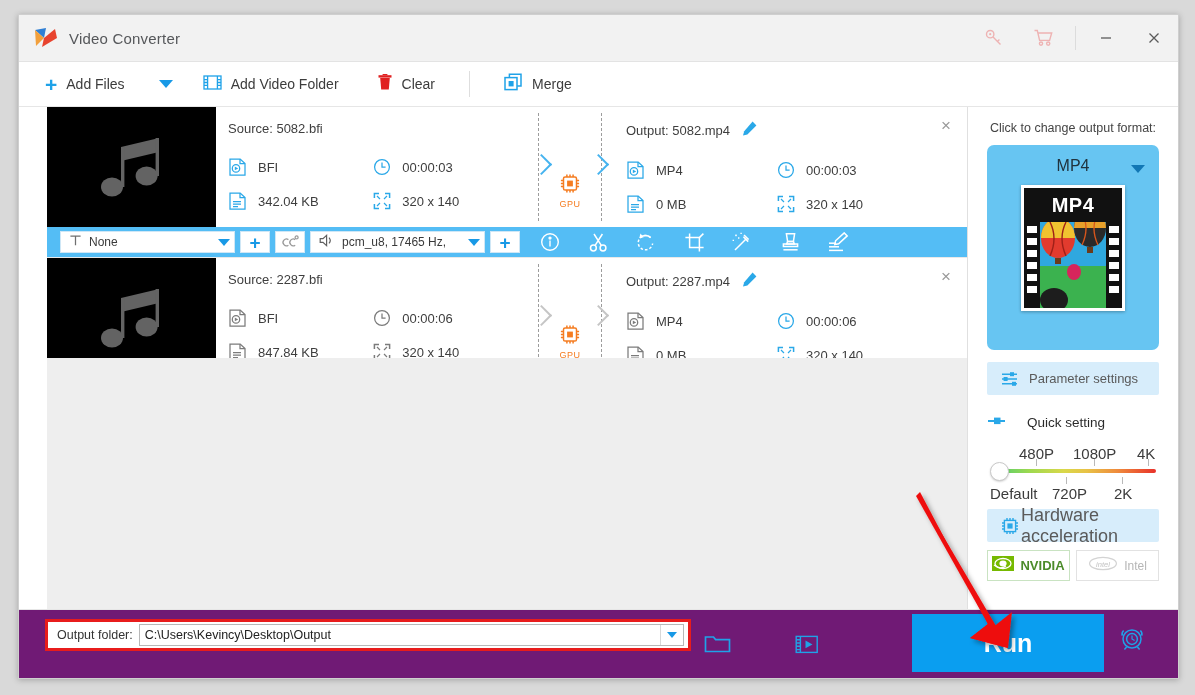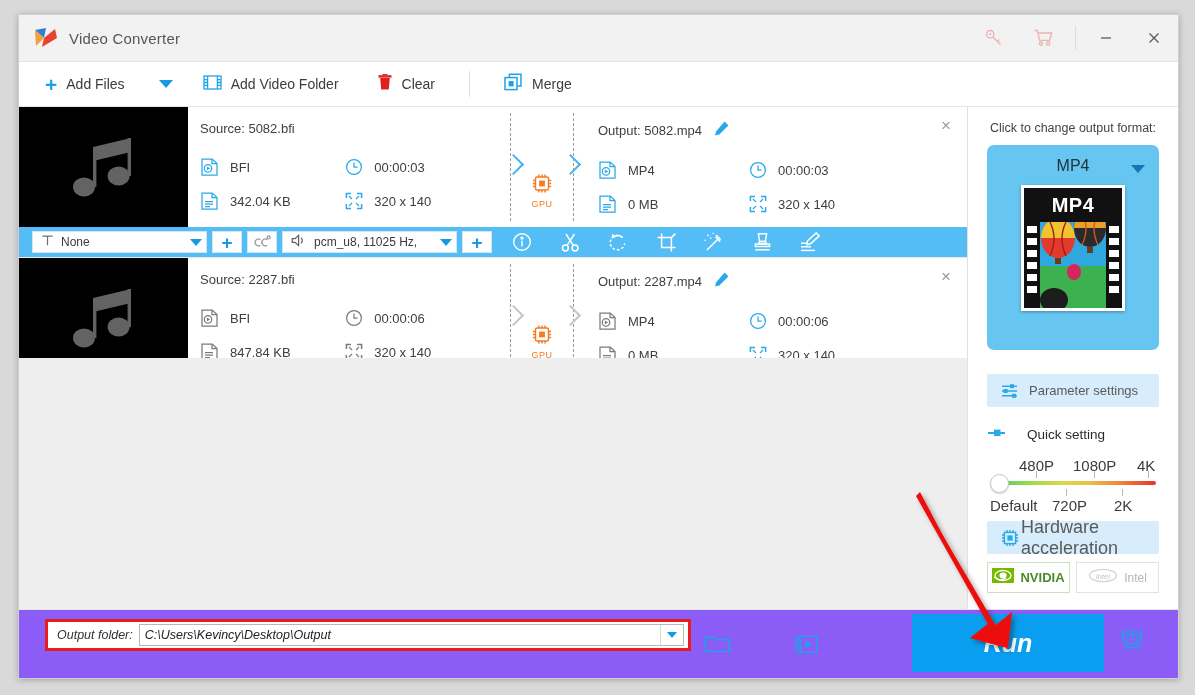--- a/index.html
+++ b/index.html
@@ -41,21 +41,21 @@
   .plus-ico{color:#1fa2e8;font-size:21px;font-weight:bold;line-height:1;}
   .caret{
     width:0;height:0;border-left:7px solid transparent;border-right:7px solid transparent;
     border-top:8px solid #1899e6;margin-left:34px;margin-right:30px;cursor:pointer;
   }
   .vsep{width:1px;height:26px;background:#dedede;margin:0 34px;}
   
   .body{flex:1;display:flex;min-height:0;}
   .filelist{
     flex:1;min-width:0;background:#eeeeee;border-right:1px solid #e0e0e0;
-    display:flex;flex-direction:column;
+    display:flex;flex-direction:column;margin-left:28px;
   }
   .rows{flex:1;overflow:hidden;}
   .filerow{background:#fff;position:relative;height:150px;margin-bottom:0;border-bottom:1px solid #e9e9e9;}
   .rowtop{display:flex;height:120px;}
   .thumb{
     width:169px;flex:0 0 169px;background:#000;display:flex;align-items:center;justify-content:center;
   }
   .info{flex:1;display:flex;min-width:0;position:relative;}
   .srcpane{width:310px;flex:0 0 310px;padding:14px 0 0 12px;box-sizing:border-box;}
   .arrowpane{
@@ -123,21 +123,21 @@
     width:104px;height:126px;background:#fff;margin-top:10px;padding:3px;box-sizing:border-box;
     box-shadow:0 1px 3px rgba(0,0,0,.3);
   }
   .ft-inner{width:100%;height:100%;position:relative;overflow:hidden;background:#1a1a1a;}
   .ft-label{
     position:absolute;top:0;left:0;right:0;height:34px;background:#111;color:#fff;
     font-size:20px;font-weight:bold;display:flex;align-items:center;justify-content:center;
     font-family:"Liberation Sans",sans-serif;letter-spacing:.5px;z-index:3;
   }
   .psbtn{
-    width:172px;height:33px;background:#d7edfb;margin-top:24px;display:flex;align-items:center;
+    width:172px;height:33px;background:#d7edfb;margin-top:12px;display:flex;align-items:center;
     cursor:pointer;border-radius:2px;
   }
   .psbtn .lbl{font-size:13px;color:#5a5a5a;margin-left:10px;}
   .qs{width:172px;margin-top:18px;display:flex;align-items:center;}
   .qs .lbl{font-size:13.5px;color:#2b2b2b;margin-left:20px;}
   .slider{width:166px;margin-top:14px;position:relative;height:54px;}
   .sl-track{
     position:absolute;left:12px;right:0;top:24px;height:4px;border-radius:2px;
     background:linear-gradient(to right,#5fcf6a 0%,#9ed94f 18%,#d9d84a 40%,#e8c246 55%,#ef8b3c 75%,#e8312a 100%);
   }
@@ -155,22 +155,22 @@
   .gpurow{width:172px;margin-top:8px;display:flex;gap:6px;}
   .gpubtn{
     flex:1;height:29px;border:1px solid #c9e3c2;display:flex;align-items:center;justify-content:center;
     cursor:pointer;background:#fff;gap:6px;
   }
   .gpubtn.off{border-color:#e2e2e2;}
   .gpubtn .lbl{font-size:13px;font-weight:bold;color:#4b8b2a;}
   .gpubtn.off .lbl{color:#b6b6b6;font-weight:normal;font-size:12px;}
   
   .footer{
-    height:68px;flex:0 0 68px;background:#8b5cf6;border-top:1px solid #e6e6e6;
-    display:flex;align-items:center;position:relative;font-style:italic;
+    height:68px;flex:0 0 68px;background:#701a75;border-top:1px solid #e6e6e6;
+    display:flex;align-items:center;position:relative;
   }
   .ofbox{
     position:absolute;left:26px;top:9px;width:646px;height:32px;border:3px solid #e81c1c;
     box-sizing:border-box;display:flex;align-items:center;background:#fff;
   }
   .oflabel{font-size:12.5px;color:#333;margin-left:9px;}
   .ofinput{
     flex:1;height:22px;margin:0 4px 0 6px;border:1px solid #b8b8b8;background:#fff;
     display:flex;align-items:center;box-sizing:border-box;
   }
@@ -439,21 +439,21 @@
          <circle cx="15.6" cy="2.4" r="1.5"></circle>
                   </svg>
      </div>
      <div class="selbox aud" style="margin-left:5px">
        <span>
          <svg width="16" height="13" viewBox="0 0 16 13" fill="none" stroke="#5f5f5f" stroke-width="1.2">
            <path d="M1.2 4.6 H4 L7.6 1.4 V11.6 L4 8.4 H1.2 Z"></path>
            <path d="M10 3.6 A4.4 4.4 0 0 1 10 9.4"></path>
                     </svg>
        </span>
-       <span class="txt">pcm_u8, 11025 Hz, </span>
+       <span class="txt">pcm_u8, 17465 Hz, </span>
        <span class="dncaret"></span>
      </div>
      <div class="sqbtn">
                   <span class="p">+</span>
                 </div>
      <div style="width:6px"></div>
      <div class="abicon">
                   <svg width="20" height="20" viewBox="0 0 20 20" fill="none" stroke="#fff" stroke-width="1.4">
       <circle cx="10" cy="10" r="8.3"></circle>
                     <path d="M10 8.6 V14.4"></path>

